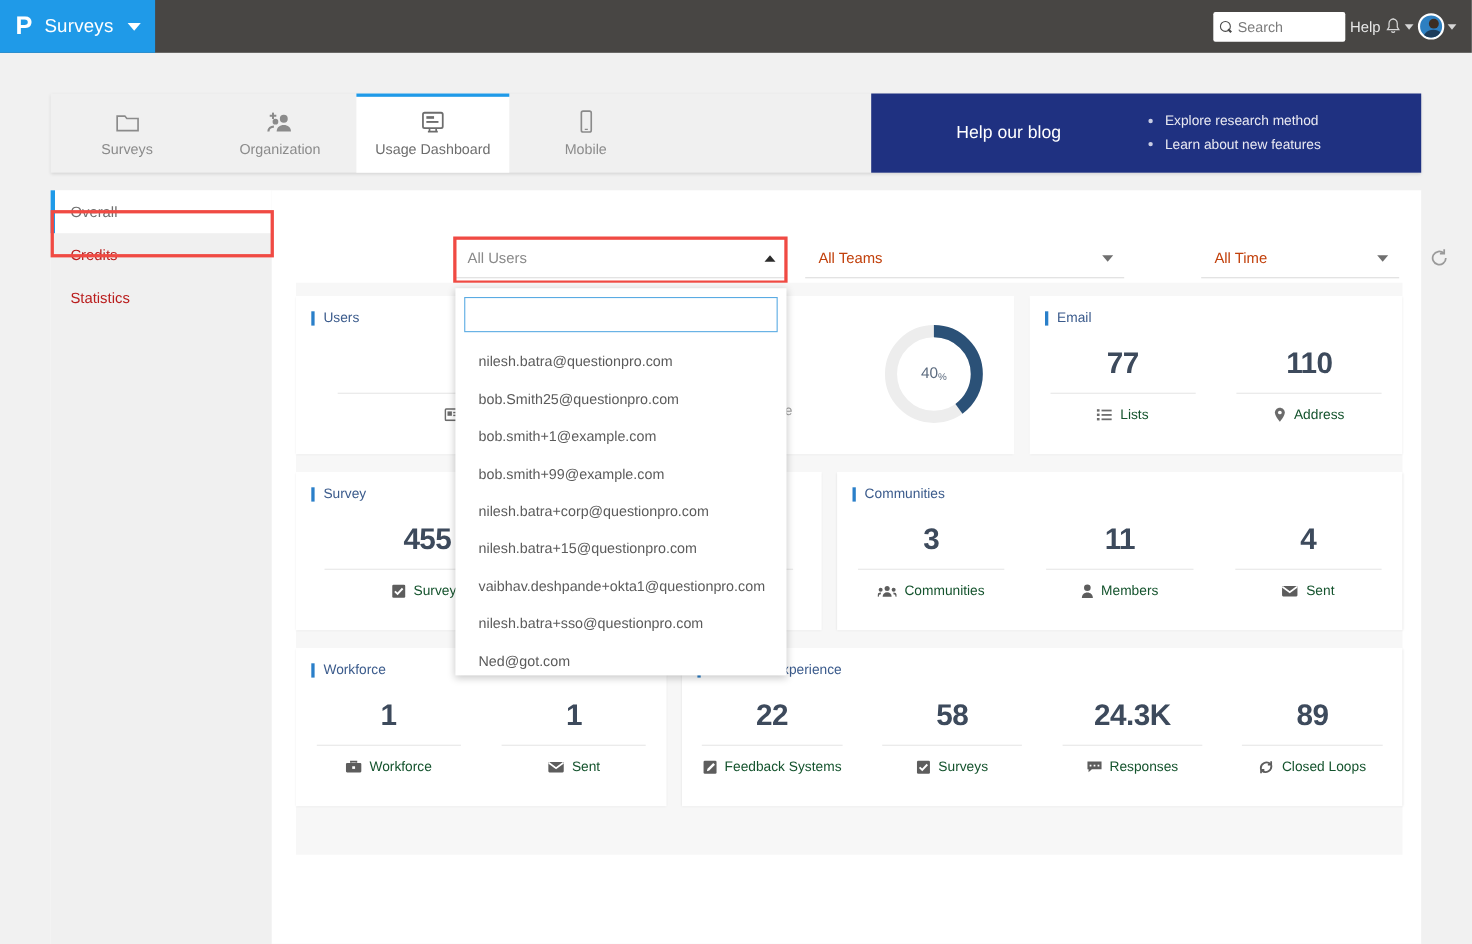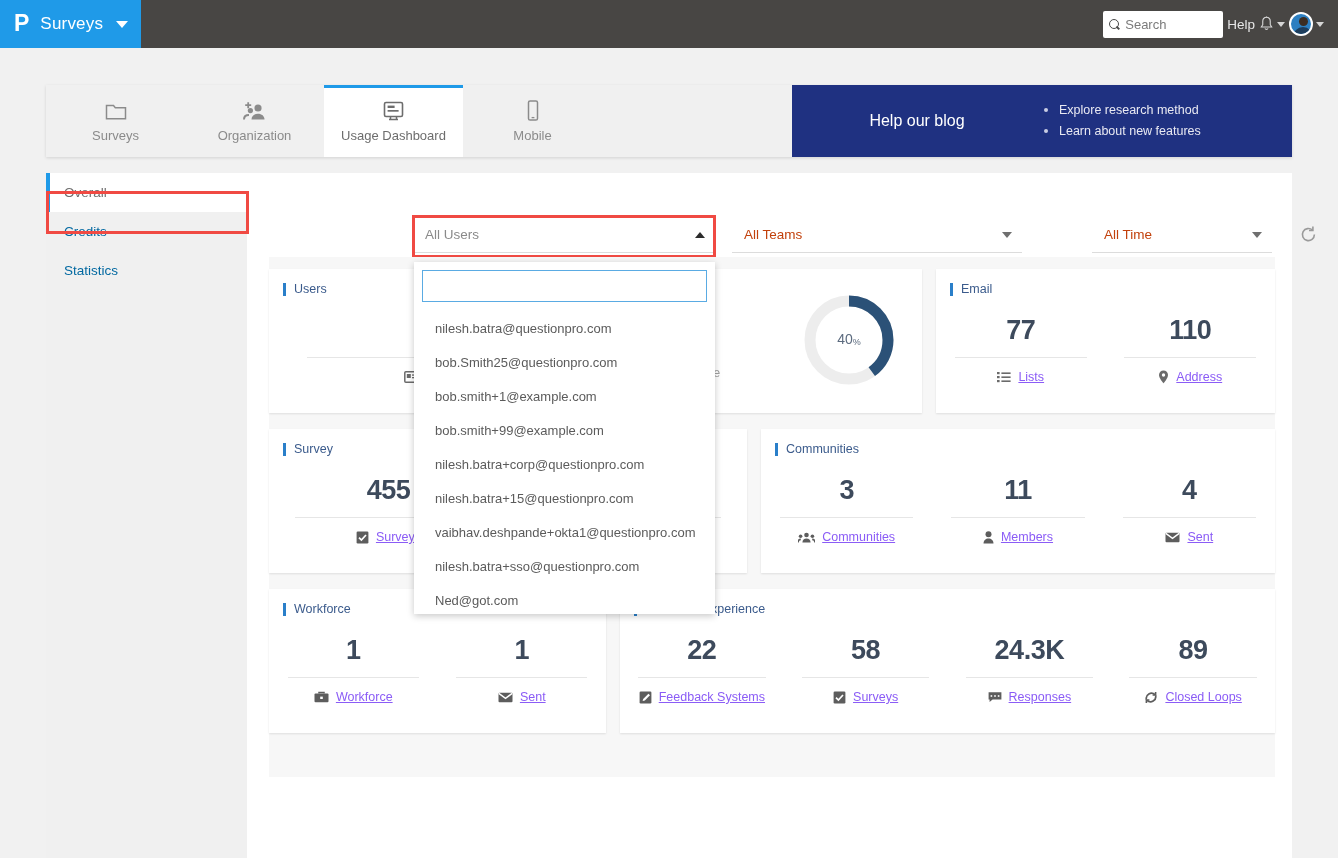--- a/index.html
+++ b/index.html
@@ -86,21 +86,21 @@
   .blog-list li::before {
     content: ""; position: absolute; left: 2px; top: 8px; width: 4px; height: 4px;
     border-radius: 50%; background: #c9cde3;
   }
 
   
   .shell { position: absolute; left: 46px; top: 173px; width: 1246px; height: 685px; background: #fff; }
   .sidebar { position: absolute; left: 0; top: 0; width: 201px; height: 820px; background: #f0f0f0; }
   .side-item {
     height: 39px; display: flex; align-items: center; padding-left: 18px;
-    font-size: 13.5px; color: #0369a1; cursor: pointer; position: relative;
+    font-size: 13.5px; color: #b91c1c; cursor: pointer; position: relative;
   }
   .side-item.active { background: #fff; color: #6f6f6f; }
   .side-item.active::before { content: ""; position: absolute; left: 0; top: 0; bottom: 0; width: 4px; background: #1f9ae8; }
   .side-focus {
     position: absolute; left: 0px; top: 18px; width: 203px; height: 43px;
     border: 3px solid #f04a43; pointer-events: none;
   }
 
   .main { position: absolute; left: 201px; top: 0; right: 0; bottom: 0; }
 
@@ -145,21 +145,21 @@
   .card { position: absolute; background: #fff; box-shadow: 0 1px 2px rgba(0,0,0,.10); }
   .card-title {
     position: absolute; left: 14px; top: 14px; font-size: 12.5px; color: #3b5b8c;
     padding-left: 8px; border-left: 3px solid #2a7fc9; line-height: 13px;
   }
   .metrics { position: absolute; left: 0; right: 0; top: 46px; display: flex; }
   .metric { flex: 1; display: flex; flex-direction: column; align-items: center; }
   .metric-value { font-size: 27px; color: #3d4a5c; font-weight: bold; letter-spacing: -.5px; }
   .metric-rule { width: 78%; height: 1px; background: #e6e6e6; margin: 11px 0 0 0; }
   .metric-foot { display: flex; align-items: center; gap: 7px; margin-top: 12px; }
-  .metric-label { font-size: 12.5px; color: #8b5cf6; white-space: nowrap; text-decoration: underline; }
+  .metric-label { font-size: 12.5px; color: #14532d; white-space: nowrap; }
 
   
   .card-users   { left: 0;   top: 12px;  width: 341px; height: 144px; }
   .card-storage { left: 355px; top: 12px; width: 298px; height: 144px; }
   .card-email   { left: 667px; top: 12px; width: 339px; height: 144px; }
   .card-survey  { left: 0;   top: 172px; width: 478px; height: 144px; }
   .card-comm    { left: 492px; top: 172px; width: 514px; height: 144px; }
   .card-work    { left: 0;   top: 332px; width: 337px; height: 144px; }
   .card-cx      { left: 351px; top: 332px; width: 655px; height: 144px; }
 

